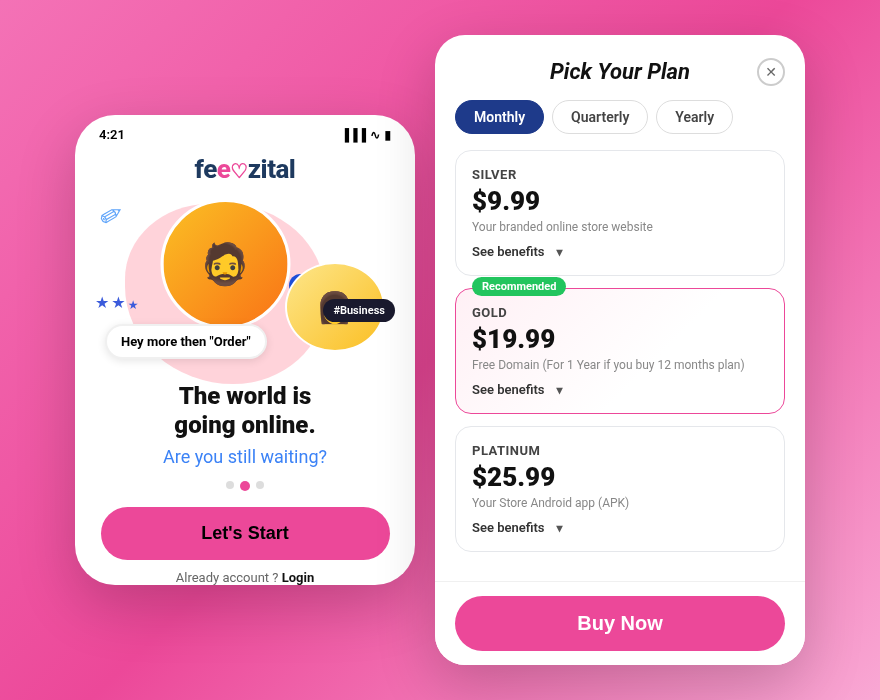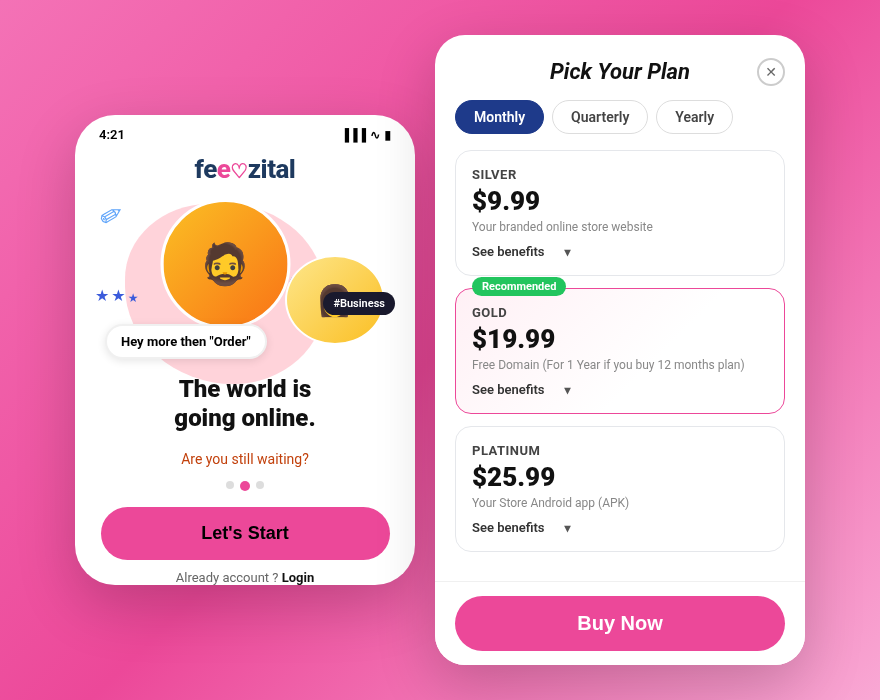--- a/index.html
+++ b/index.html
@@ -181,23 +181,23 @@
     .tagline {
       font-size: 24px;
       font-weight: 900;
       text-align: center;
       color: #111;
       line-height: 1.2;
       padding: 0 20px;
       margin-top: 10px;
     }
     .sub-tagline {
-      font-size: 14px;
-      color: #c2410c;
-      margin-top: 18px;
+      font-size: 18px;
+      color: #3b82f6;
+      margin-top: 6px;
     }
     .dots {
       display: flex;
       gap: 6px;
       margin-top: 14px;
     }
     .dot {
       width: 8px;
       height: 8px;
       border-radius: 50%;
@@ -336,21 +336,21 @@
       margin: 4px 0;
     }
     .plan-desc {
       font-size: 12px;
       color: #888;
       margin-bottom: 10px;
     }
     .see-benefits {
       display: flex;
       align-items: center;
-      gap: 20px;
+      gap: 12px;
       font-size: 13px;
       font-weight: 600;
       color: #333;
       cursor: pointer;
     }
     .chevron {
       font-size: 12px;
       color: #555;
     }
     .buy-bar {

